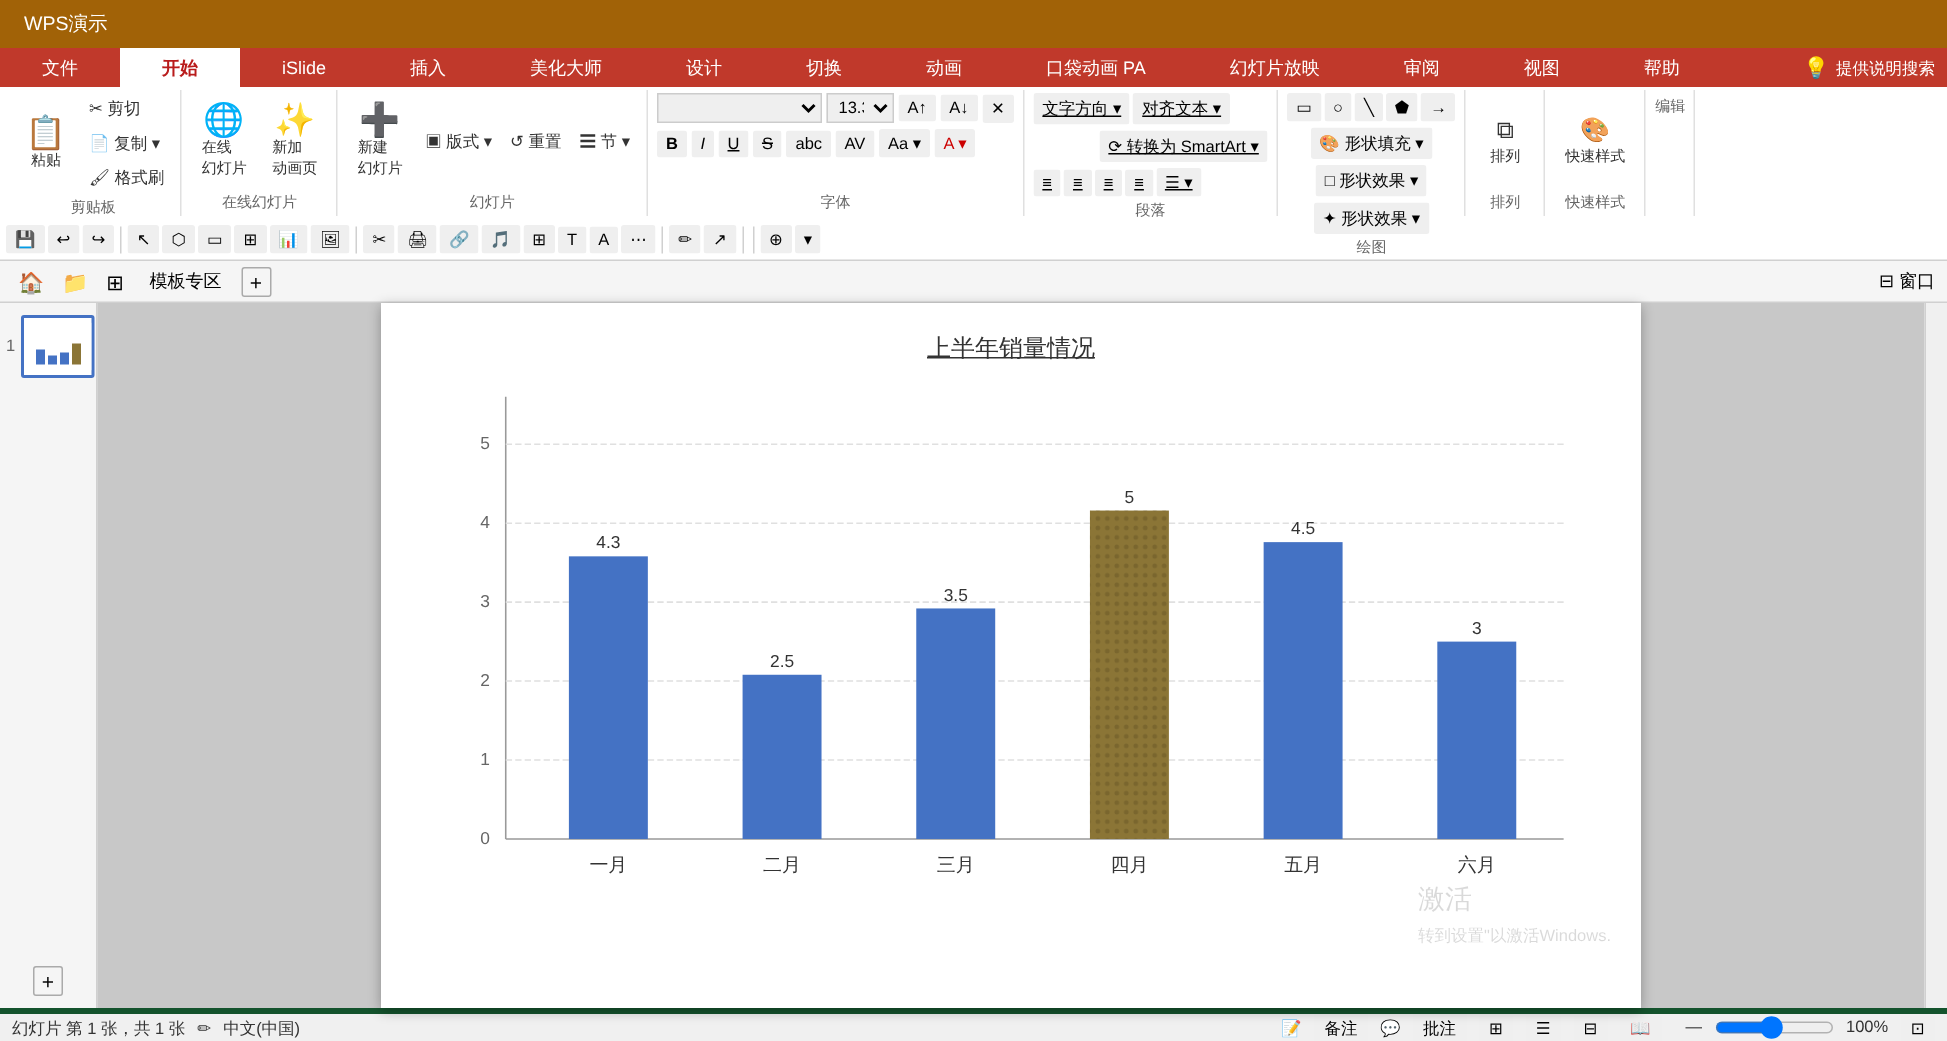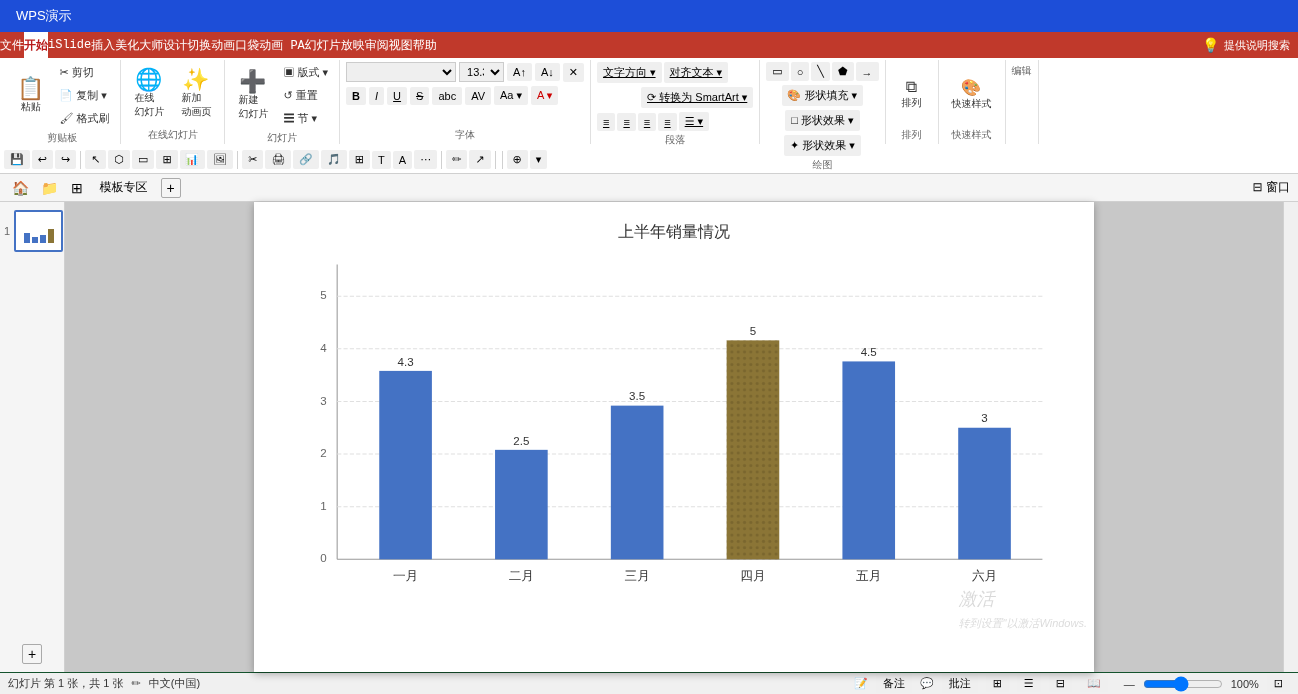--- a/index.html
+++ b/index.html
@@ -1,43 +1,42 @@
 <!DOCTYPE html>
 <html><head>
   <meta charset="utf-8">
   <style>
     * { margin: 0; padding: 0; box-sizing: border-box; }
     body { font-family: 'Microsoft YaHei', SimSun, sans-serif; font-size: 12px; background: #f0f0f0; overflow: hidden; width: 1298px; height: 694px; }
 
     
     .title-bar {
       height: 32px;
-      background: #1d4ed8;
+      background: #a16207;
       display: flex;
       align-items: center;
       color: white;
       font-size: 12px;
     }
     .title-bar .app-name {
       padding: 0 16px;
       font-size: 13px;
     }
     .ribbon-tabs {
       display: flex;
       background: #c0392b;
       height: 26px;
     }
     .ribbon-tab {
-      padding: 0 0;
+      padding: 0 28px;
       display: flex;
       align-items: center;
       color: white;
       font-size: 12px;
       cursor: pointer;
-      font-family: Liberation Mono, monospace;
     }
     .ribbon-tab.active { background: white; color: #b91c1c; font-weight: bold; }
 
     .ribbon-content {
       display: flex;
       align-items: stretch;
       height: 88px;
       padding: 2px 4px;
       background: white;
     }
@@ -185,20 +184,21 @@
       position: relative;
       padding: 20px;
     }
 
     
     .chart-title {
       text-align: center;
       font-size: 16px;
       color: #333;
       margin-bottom: 10px;
+      text-decoration: underline;
     }
     .chart-area {
       position: relative;
       width: 100%;
       height: 360px;
     }
     .chart-svg {
       width: 100%;
       height: 100%;
     }
@@ -207,21 +207,21 @@
     .right-panel {
       width: 15px;
       background: #f0f0f0;
       border-left: 1px solid #d0d0d0;
     }
 
     
     .status-bar {
       height: 22px;
       background: #f0f0f0;
-      border-top: 1px solid #14532d;
+      border-top: 4px solid #14532d;
       display: flex;
       align-items: center;
       padding: 0 8px;
       font-size: 11px;
       color: #333;
       gap: 8px;
     }
     .status-right {
       margin-left: auto;
       display: flex;
@@ -231,24 +231,23 @@
     .status-btn {
       padding: 1px 6px;
       cursor: pointer;
       border: 1px solid transparent;
       font-size: 11px;
     }
 
     .watermark {
       position: absolute;
       bottom: 40px;
-      right: 7px;
+      right: 20px;
       font-size: 18px;
       color: rgba(0,0,0,0.15);
-      font-style: italic;
     }
 
     .font-select {
       border: 1px solid #ccc;
       padding: 1px 3px;
       font-size: 11px;
       width: 110px;
       height: 20px;
     }
     .font-size-select {
@@ -316,21 +315,21 @@
     </div>
     <div class="ribbon-group-label">在线幻灯片</div>
   </div>
 
   <div class="ribbon-group">
     <div class="ribbon-group-content">
       <div class="ribbon-btn">
         <span class="icon">➕</span>
         <span>新建<br>幻灯片</span>
       </div>
-      <div style="display:flex;flex-direction:column;gap:2px;">
+      <div style="display:flex;gap:2px;">
         <div class="ribbon-btn-sm">▣ 版式 ▾</div>
         <div class="ribbon-btn-sm">↺ 重置</div>
         <div class="ribbon-btn-sm">☰ 节 ▾</div>
       </div>
     </div>
     <div class="ribbon-group-label">幻灯片</div>
   </div>
 
   <div class="ribbon-group">
     <div class="ribbon-group-content" style="flex-direction:column; align-items:flex-start; gap:4px;">

